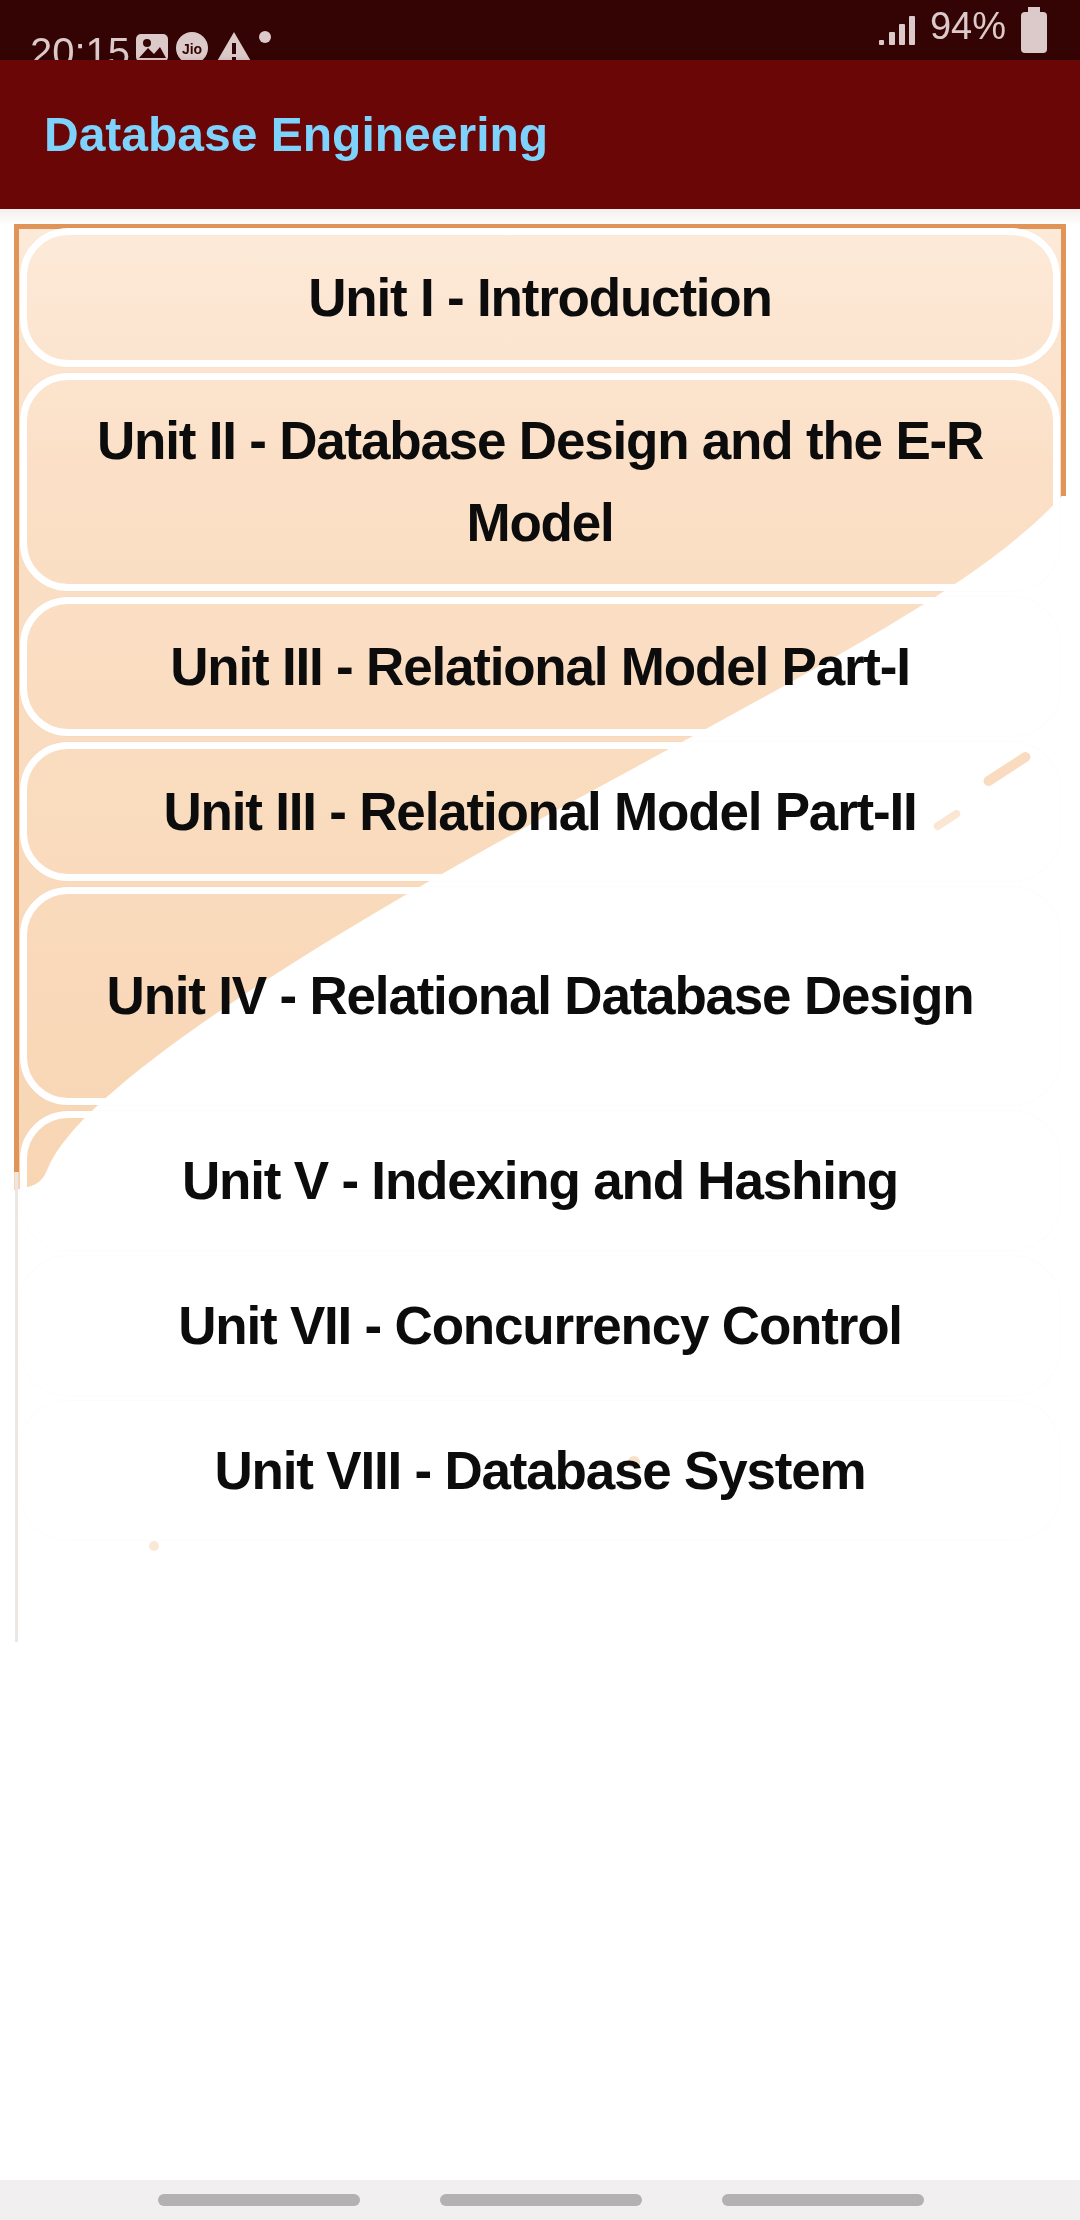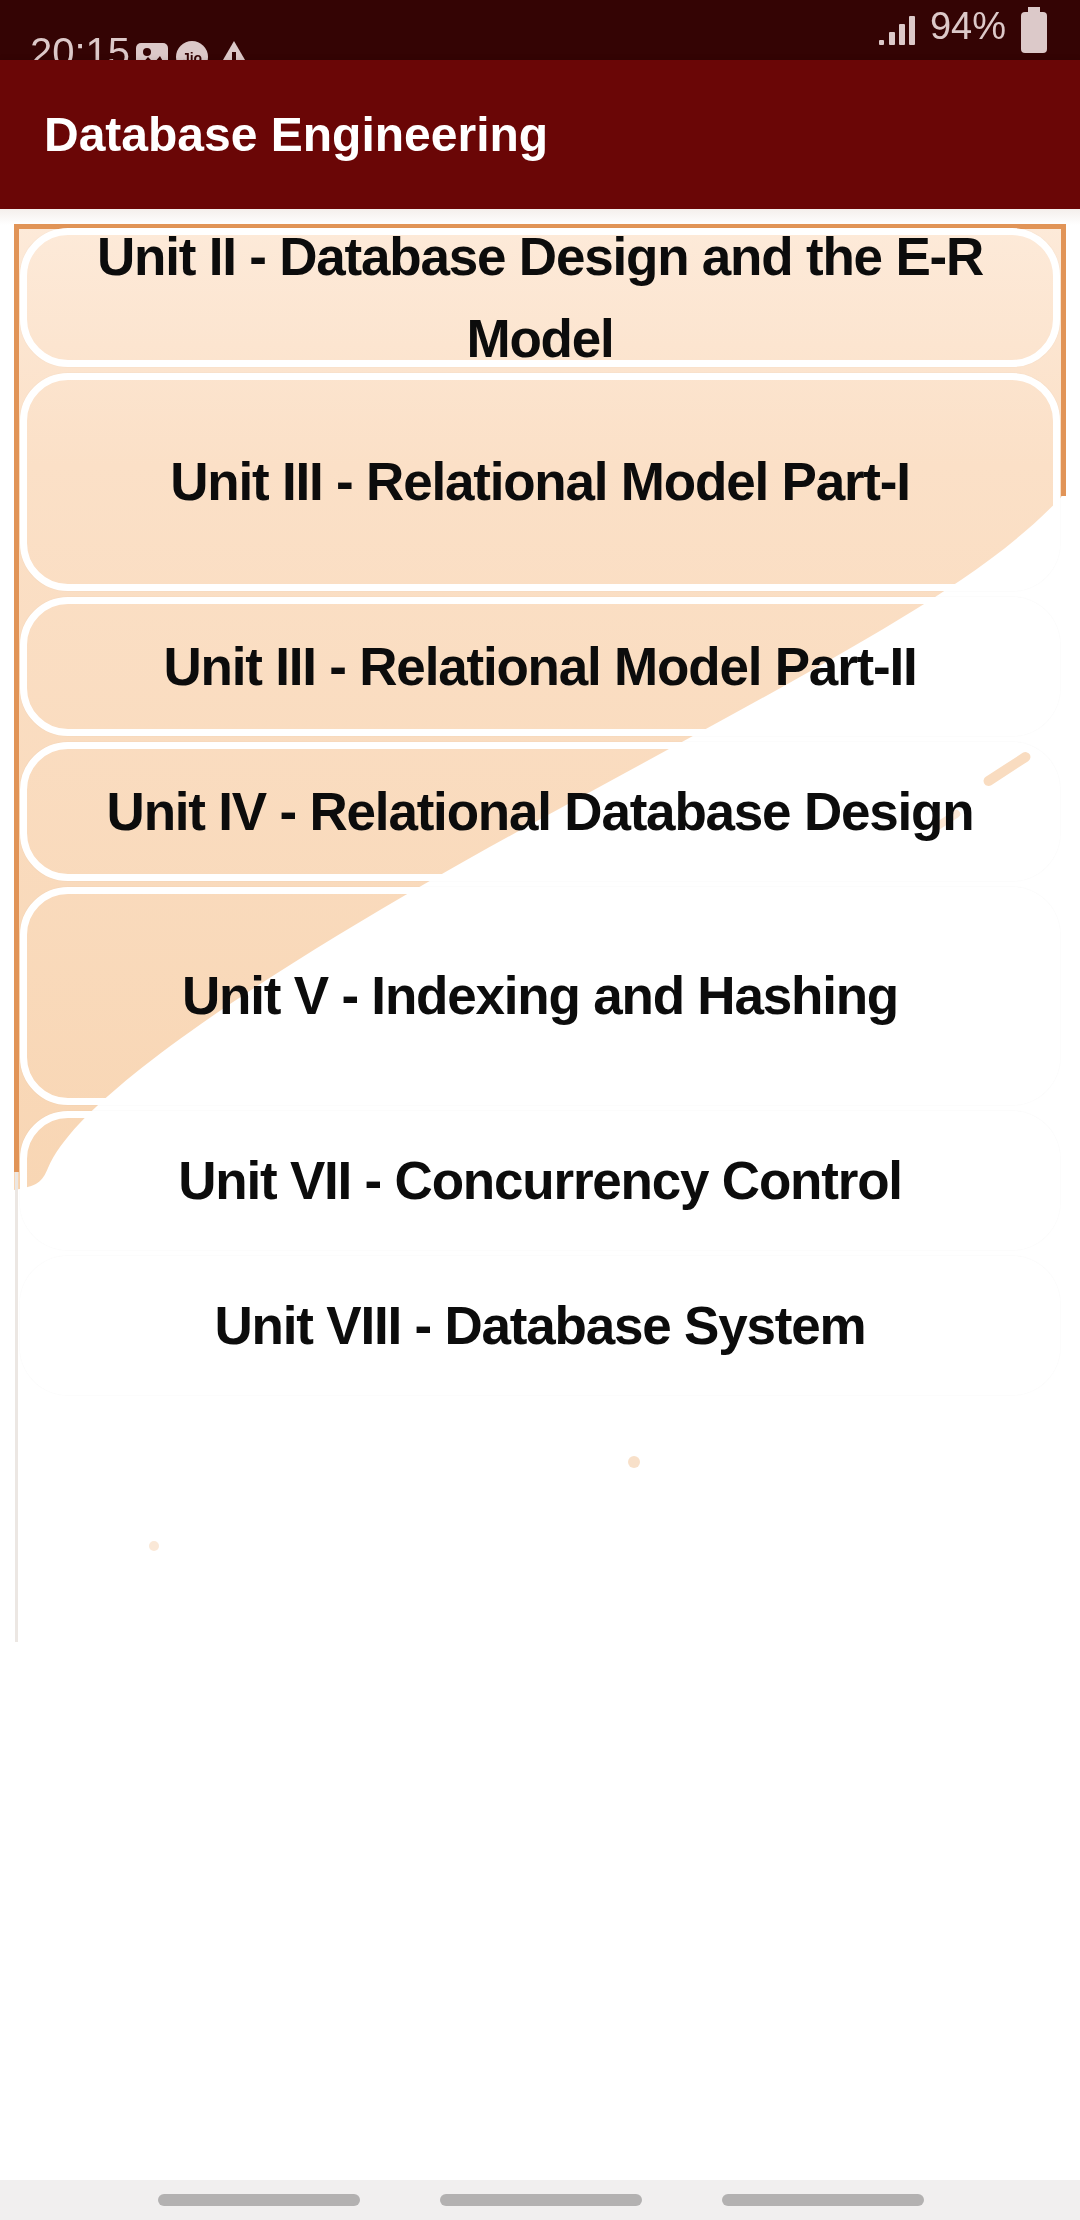--- a/index.html
+++ b/index.html
@@ -6,33 +6,33 @@
   .screen{
     position:relative;width:1080px;height:2220px;overflow:hidden;
     background:#ffffff;font-family:"Liberation Sans","DejaVu Sans",sans-serif;
   }
   
   .status-bar{
     position:absolute;left:0;top:0;width:1080px;height:60px;
     background:#340404;display:flex;align-items:center;
     padding:0 30px;box-sizing:border-box;color:#dcc9c9;
   }
-  .sb-left{display:flex;align-items:flex-end;gap:4px;margin-top:44px;}
+  .sb-left{display:flex;align-items:flex-start;gap:4px;margin-top:44px;}
   .sb-time{font-size:40px;letter-spacing:0;}
   .sb-icon{display:flex;align-items:center;}
   .sb-right{margin-left:auto;display:flex;gap:12px;}
   .sb-batt-text{font-size:38px;}
   
   .app-bar{
     position:absolute;left:0;top:60px;width:1080px;height:149px;
     background:#6a0606;display:flex;align-items:center;
     padding:0 44px;box-sizing:border-box;
     box-shadow:0 3px 8px rgba(0,0,0,0.25);
   }
-  .app-title{color:#ffffff;font-size:48px;font-weight:700;letter-spacing:0;}
+  .app-title{color:#7dd3fc;font-size:48px;font-weight:700;letter-spacing:0;}
   
   .content{
     position:absolute;left:0;top:209px;width:1080px;height:1971px;
     background:linear-gradient(#f4efec 0px,#ffffff 16px);
   }
   .list-container{
     position:absolute;left:14px;top:15px;width:1052px;height:1460px;
   }
   .swoosh-bg{position:absolute;left:0;top:0;width:1052px;height:1460px;}
   .buttons-col{
@@ -141,20 +141,21 @@
         <rect x="966" y="540" width="54" height="10" rx="5" transform="rotate(-33 993 545)" fill="#f9dcc0"></rect>
         <rect x="918" y="592" width="30" height="8" rx="4" transform="rotate(-33 933 596)" fill="#f9dcc0" opacity="0.7"></rect>
         <circle cx="620" cy="1238" r="6" fill="#f6d8bc" opacity="0.8"></circle>
         <circle cx="140" cy="1322" r="5" fill="#f6d8bc" opacity="0.6"></circle>
         <rect x="0" y="0" width="1052" height="5" fill="#e19457"></rect>
         <rect x="0" y="0" width="5" height="948" fill="#e19457"></rect>
         <rect x="1047" y="0" width="5" height="272" fill="#e19457"></rect>
         <rect x="1" y="948" width="3" height="470" fill="#ece7e3"></rect>
       </svg>
       <div class="buttons-col">
+          <div class="unit-button">Unit I - Introduction</div>
           <div class="unit-button">Unit II - Database Design and the E-R Model</div>
           <div class="unit-button">Unit III - Relational Model Part-I</div>
           <div class="unit-button">Unit III - Relational Model Part-II</div>
           <div class="unit-button">Unit IV - Relational Database Design</div>
           <div class="unit-button">Unit V - Indexing and Hashing</div>
           <div class="unit-button">Unit VII - Concurrency Control</div>
           <div class="unit-button">Unit VIII - Database System</div>
         </div>
     </div>
   </div>

